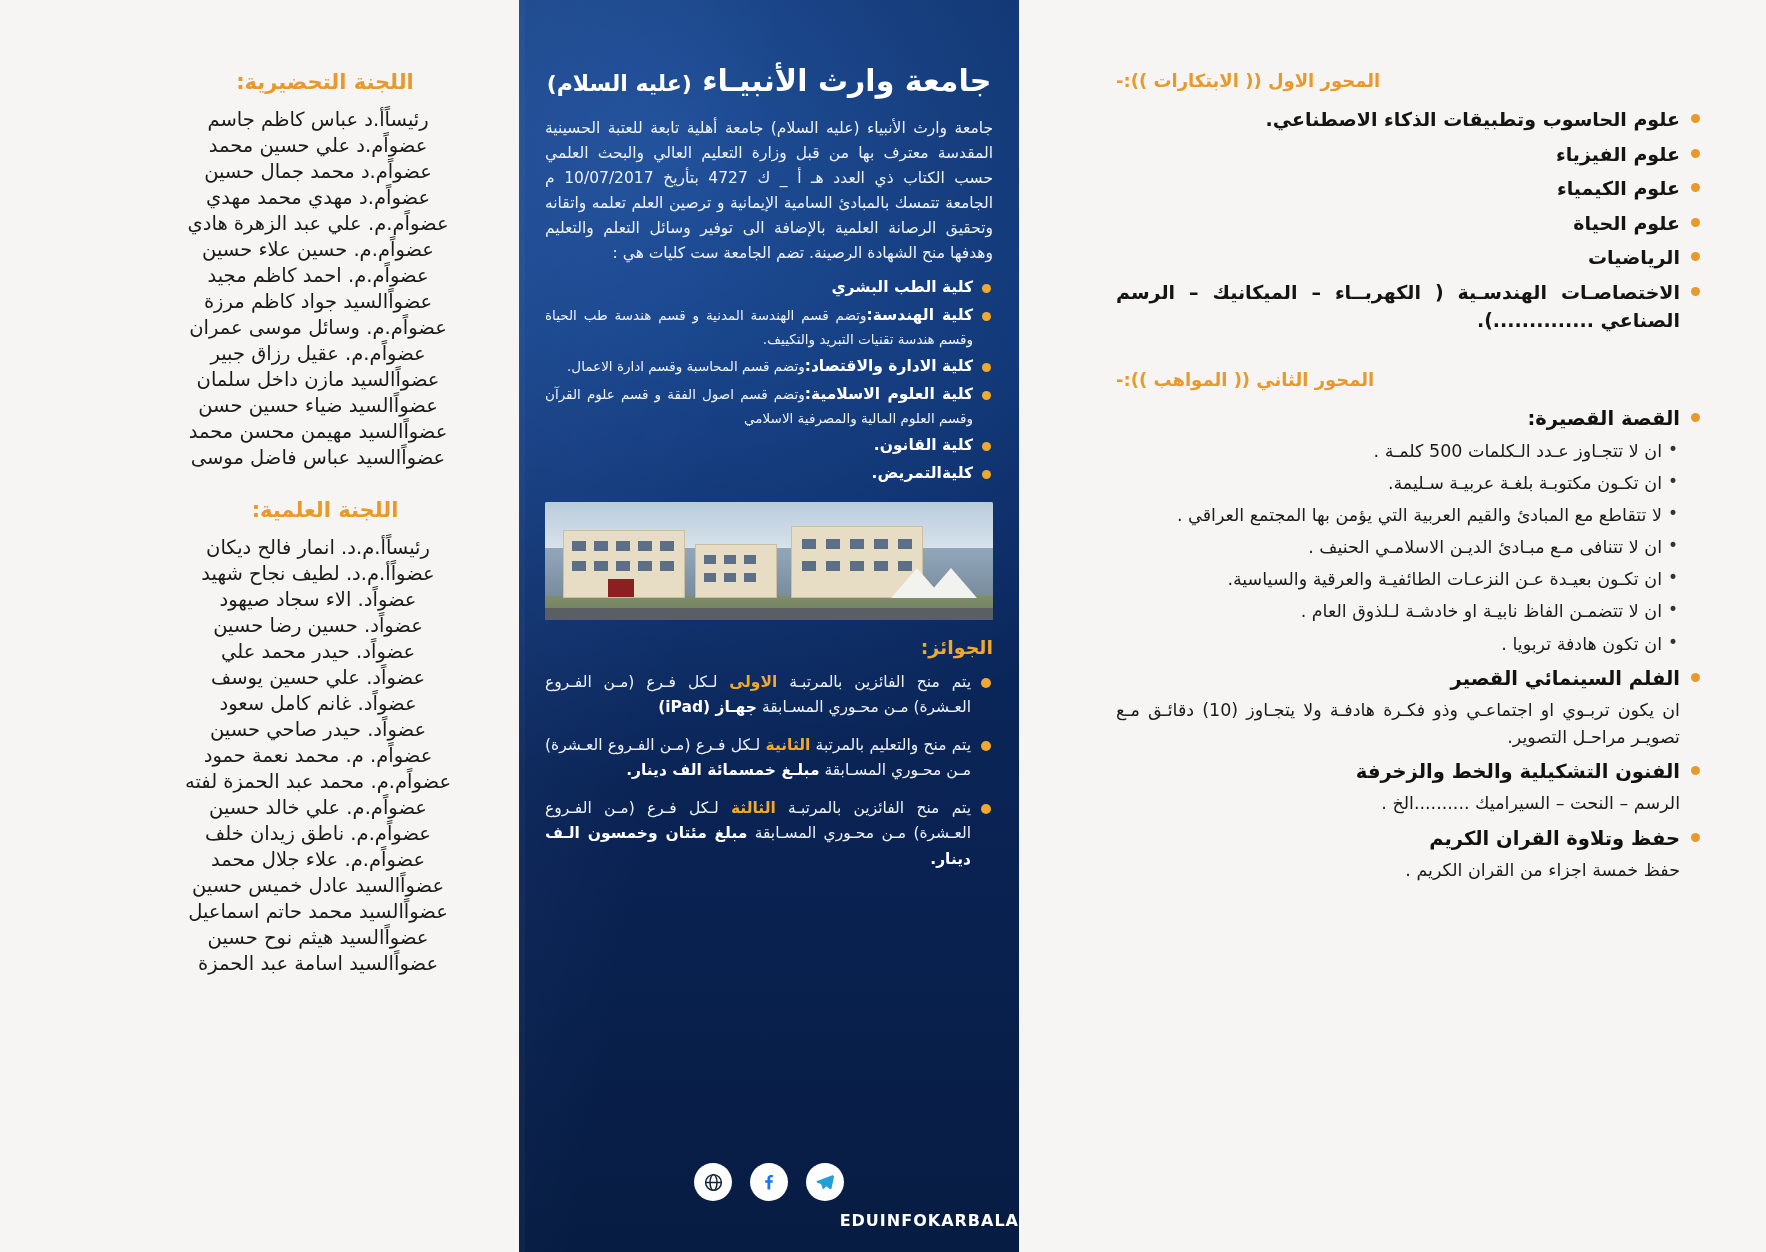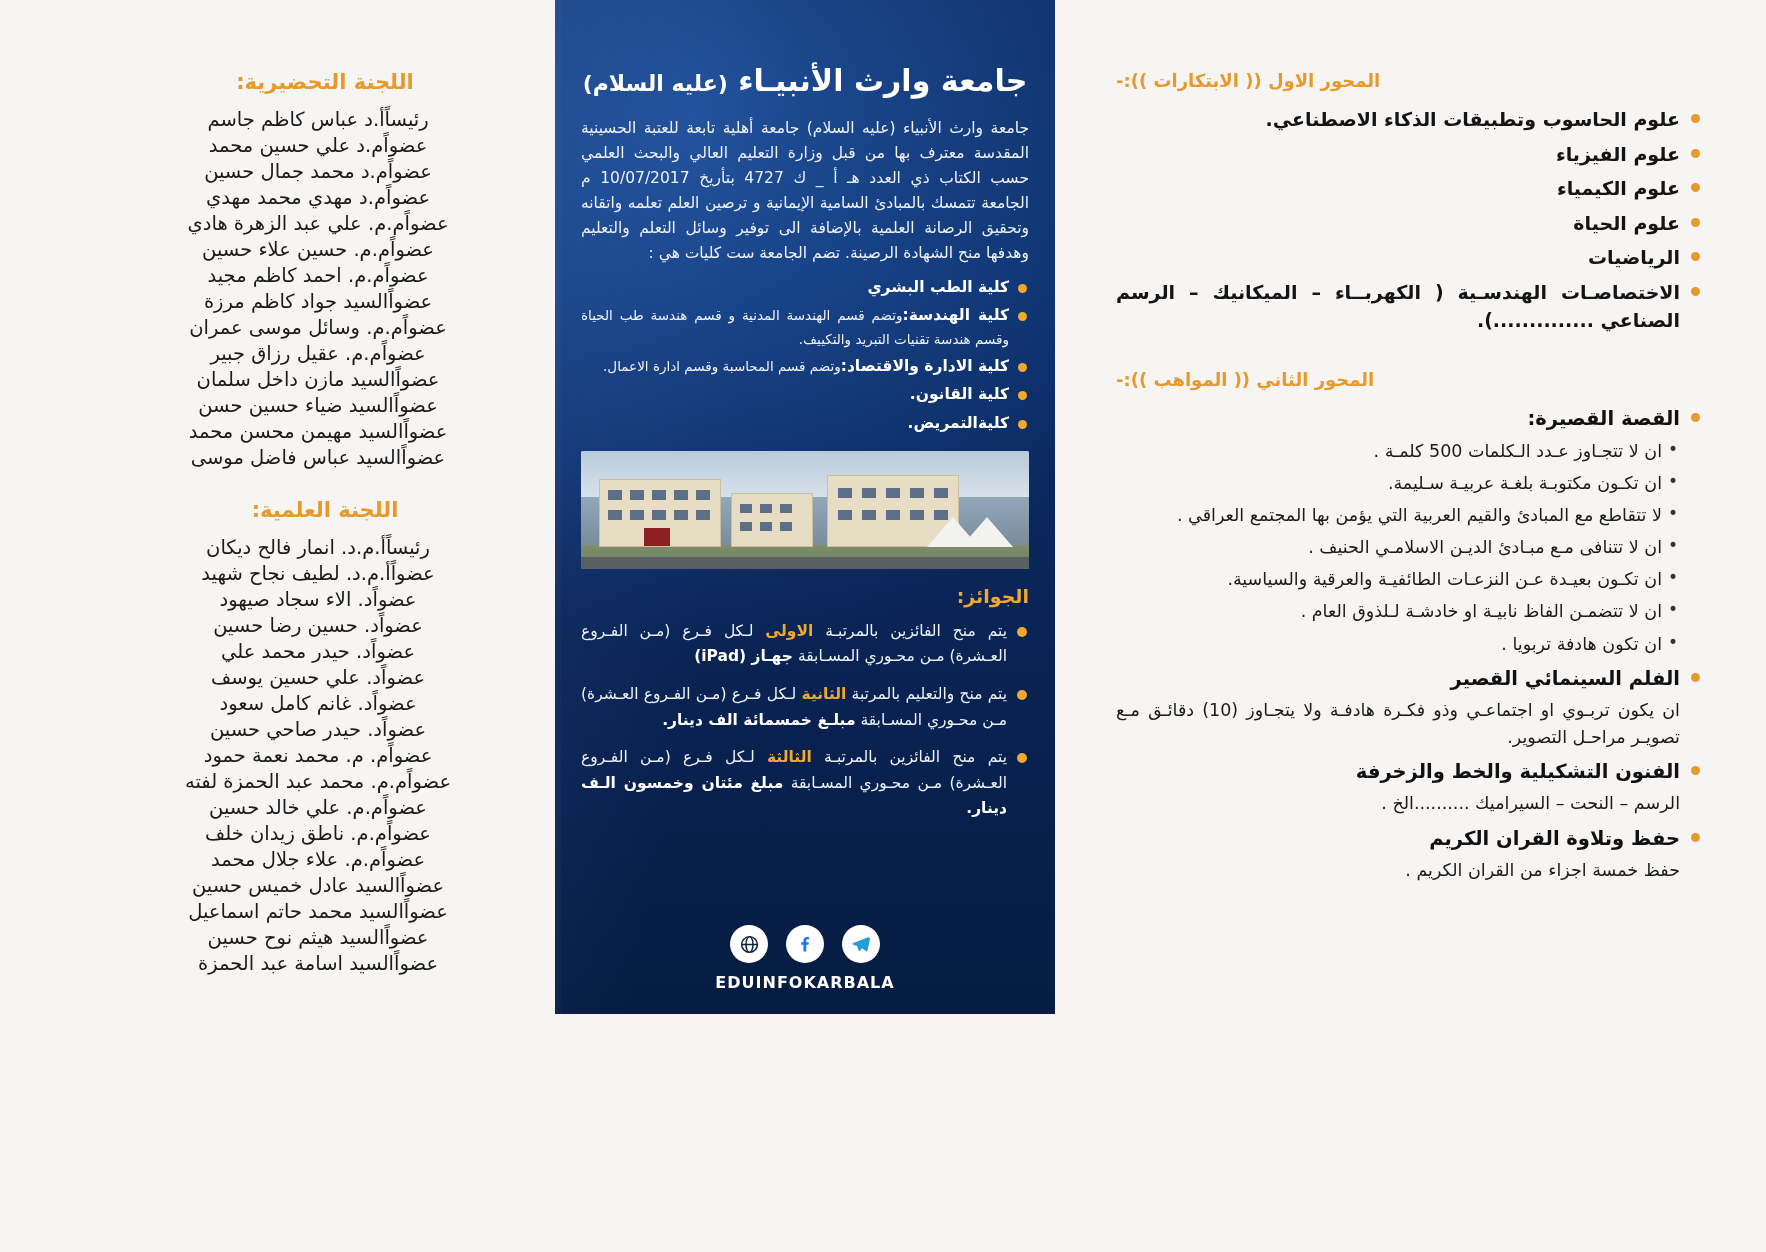--- a/index.html
+++ b/index.html
@@ -44,22 +44,22 @@
     padding:1.5px 0;
     white-space:nowrap;
   }
   .member-row .name{text-align:right;direction:rtl;}
   .member-row .role{text-align:left;direction:rtl;min-width:58px;}
   .gap-block{height:28px;}
 
   
   .center-panel{
     position:absolute;
-    left:555px;top:0;
-    width:500px;height:1014px;
+    left:519px;top:0;
+    width:500px;height:1252px;
     background:
       radial-gradient(circle at 28% 12%, rgba(50,110,200,.55), rgba(0,0,0,0) 55%),
       linear-gradient(180deg,#0b2a5e 0%,#0a2c66 28%,#0a2456 60%,#071c42 100%);
     overflow:hidden;
     color:#fff;
     box-sizing:border-box;
   }
   .center-bg-stripes{
     position:absolute;inset:0;
     background:
@@ -138,21 +138,21 @@
   .social .icons{display:flex;justify-content:center;gap:18px;margin-bottom:10px;}
   .soc{
     width:38px;height:38px;border-radius:50%;
     background:#ffffff;color:#0a2456;
     display:flex;align-items:center;justify-content:center;
     font-size:20px;font-weight:bold;
   }
   .soc.fb{background:#fff;color:#1877f2;}
   .soc.tg{background:#fff;color:#229ED9;}
   .soc.web{background:#fff;color:#123;}
-  .handle{font-size:16px;letter-spacing:1px;color:#fff;font-weight:bold;}
+  .handle{font-size:16px;letter-spacing:1px;color:#fff;font-weight:bold;text-align:right;}
 
   
   .col-axes{
     position:absolute;
     right:40px;top:0;
     width:620px;
     padding:70px 24px 0 10px;
     box-sizing:border-box;
   }
   .axis-title{
@@ -328,20 +328,21 @@
         <span>جامعة وارث الأنبيـاء</span>
         <span class="small">(عليه السلام)</span>
       </div>
 
       <p class="uni-desc">جامعة وارث الأنبياء (عليه السلام) جامعة أهلية تابعة للعتبة الحسينية المقدسة معترف بها من قبل وزارة التعليم العالي والبحث العلمي حسب الكتاب ذي العدد هـ أ _ ك 4727 بتأريخ 10/07/2017 م الجامعة تتمسك بالمبادئ السامية الإيمانية و ترصين العلم تعلمه واتقانه وتحقيق الرصانة العلمية بالإضافة الى توفير وسائل التعلم والتعليم وهدفها منح الشهادة الرصينة. تضم الجامعة ست كليات هي :</p>
 
       <ul class="bullet-list" id="colleges-list">
           <li><b>كلية الطب البشري</b></li>
           <li><b>كلية الهندسة:</b><span class="sub">وتضم قسم الهندسة المدنية و قسم هندسة طب الحياة وقسم هندسة تقنيات التبريد والتكييف.</span></li>
           <li><b>كلية الادارة والاقتصاد:</b><span class="sub">وتضم قسم المحاسبة وقسم ادارة الاعمال.</span></li>
+          <li><b>كلية العلوم الاسلامية:</b><span class="sub">وتضم قسم اصول الفقة و قسم علوم القرآن وقسم العلوم المالية والمصرفية الاسلامي</span></li>
           <li><b>كلية القانون.</b></li>
           <li><b>كليةالتمريض.</b></li>
         </ul>
 
       <div class="campus-photo">
         <div class="sky"></div>
         <div class="ground"></div>
         <div class="road"></div>
         <div class="bld" style="left:18px;width:120px;height:66px;">
           <div class="win" style="left:8px;top:10px;width:14px;height:10px;"></div>

